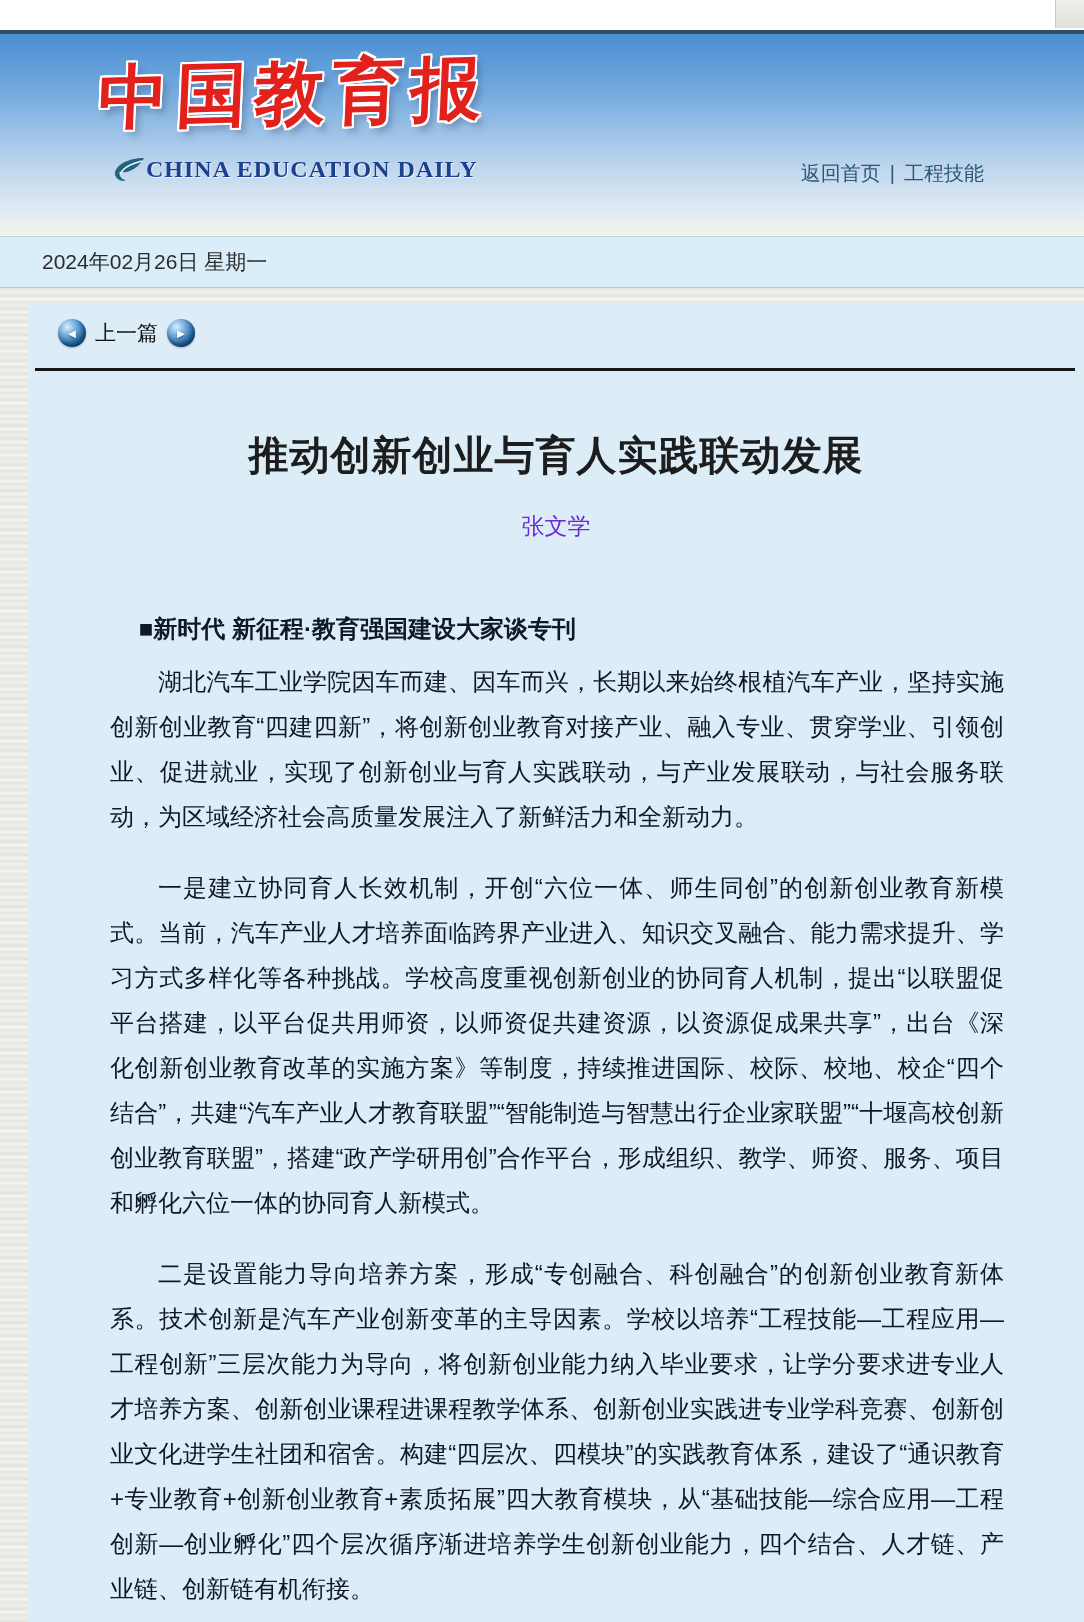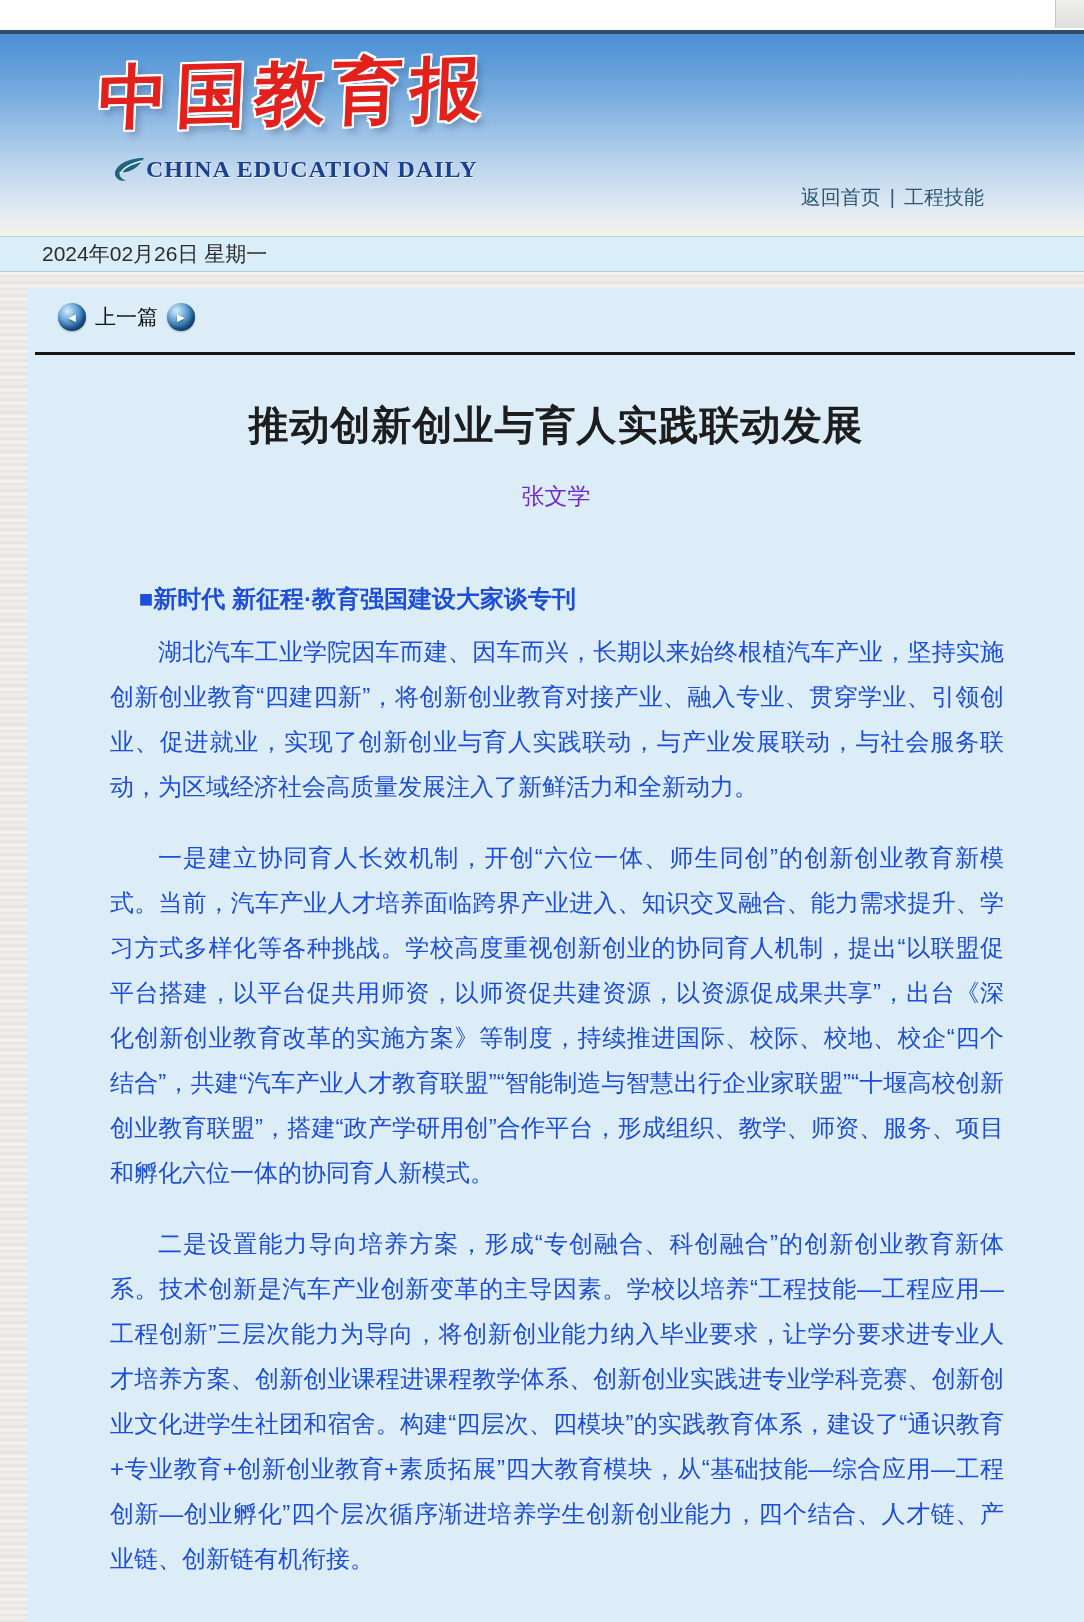--- a/index.html
+++ b/index.html
@@ -33,50 +33,50 @@
       2px 2px 0 #fff,-2px -2px 0 #fff,2px -2px 0 #fff,-2px 2px 0 #fff,
       5px 6px 7px rgba(40,60,90,.35);
   }
   .logo-en-row{display:flex;align-items:center;margin:6px 0 0 16px;}
   .swoosh-icon{display:inline-block;width:34px;height:28px;}
   .logo-en{
     font-family:"Liberation Serif","DejaVu Serif",serif;
     font-size:24px;font-weight:700;letter-spacing:1px;color:#1c3f8f;
     text-shadow:1px 1px 0 rgba(255,255,255,.7);
   }
-  .banner-links{position:absolute;right:100px;top:150px;
+  .banner-links{position:absolute;right:100px;top:126px;
     font-size:20px;color:#2b5876;display:flex;gap:9px;align-items:center;}
   .banner-links a{color:#2b5876;text-decoration:none;cursor:pointer;}
   .banner-links .sep{color:#2b5876;}
 
   
-  .date-bar{height:36px;background:#daeefa;border-top:1px solid #b6d4e4;border-bottom:1px solid #aecfdf;
+  .date-bar{height:52px;background:#daeefa;border-top:1px solid #b6d4e4;border-bottom:1px solid #aecfdf;
     display:flex;align-items:center;padding-left:42px;box-sizing:border-box;
     font-size:21px;color:#2b2b2b;}
 
   
   .article-wrap{padding:16px 0 0 28px;}
   .article{background:#dcedf8;min-height:1400px;padding-bottom:60px;}
   .nav-row{display:flex;align-items:center;gap:9px;padding:15px 0 11px 30px;}
   .globe{width:28px;height:28px;border-radius:50%;flex:0 0 auto;cursor:pointer;
     background:radial-gradient(circle at 34% 28%, #d8edfb 0%, #79b2e0 30%, #2a6ea8 62%, #0d3f66 100%);
     box-shadow:inset -2px -3px 4px rgba(0,20,40,.45), 0 1px 2px rgba(0,0,0,.25);
     display:flex;align-items:center;justify-content:center;
     color:#ffffff;font-size:13px;font-weight:700;line-height:1;}
   .globe.prev::after{content:"◄";text-shadow:0 1px 2px rgba(0,30,60,.6);}
   .globe.next::after{content:"►";text-shadow:0 1px 2px rgba(0,30,60,.6);}
   .prev-label{font-size:21px;color:#121212;cursor:pointer;}
   .article hr{border:none;border-top:3px solid #161616;margin:10px 9px 0 7px;}
 
-  .article-title{margin:46px 40px 0;text-align:center;
+  .article-title{margin:60px 40px 0;text-align:center;
     font-size:40px;line-height:48px;font-weight:700;color:#1d1d1d;letter-spacing:1px;}
   .article-author{margin-top:32px;text-align:center;font-size:23px;color:#6d28d9;}
 
   .body-text{margin:64px 80px 0 82px;font-size:24px;line-height:45px;
-    color:#1d4ed8;text-align:justify;}
+    color:#0f172a;text-align:justify;}
   .section-label{font-weight:700;margin:0 0 8px;text-indent:1.2em;}
   .body-text p.para{text-indent:2em;margin:0 0 26px;}
 </style>
 </head>
 <body>
 
 <div class="page">
 
   <div class="top-strip">
     <div class="scroll-stub"></div>

